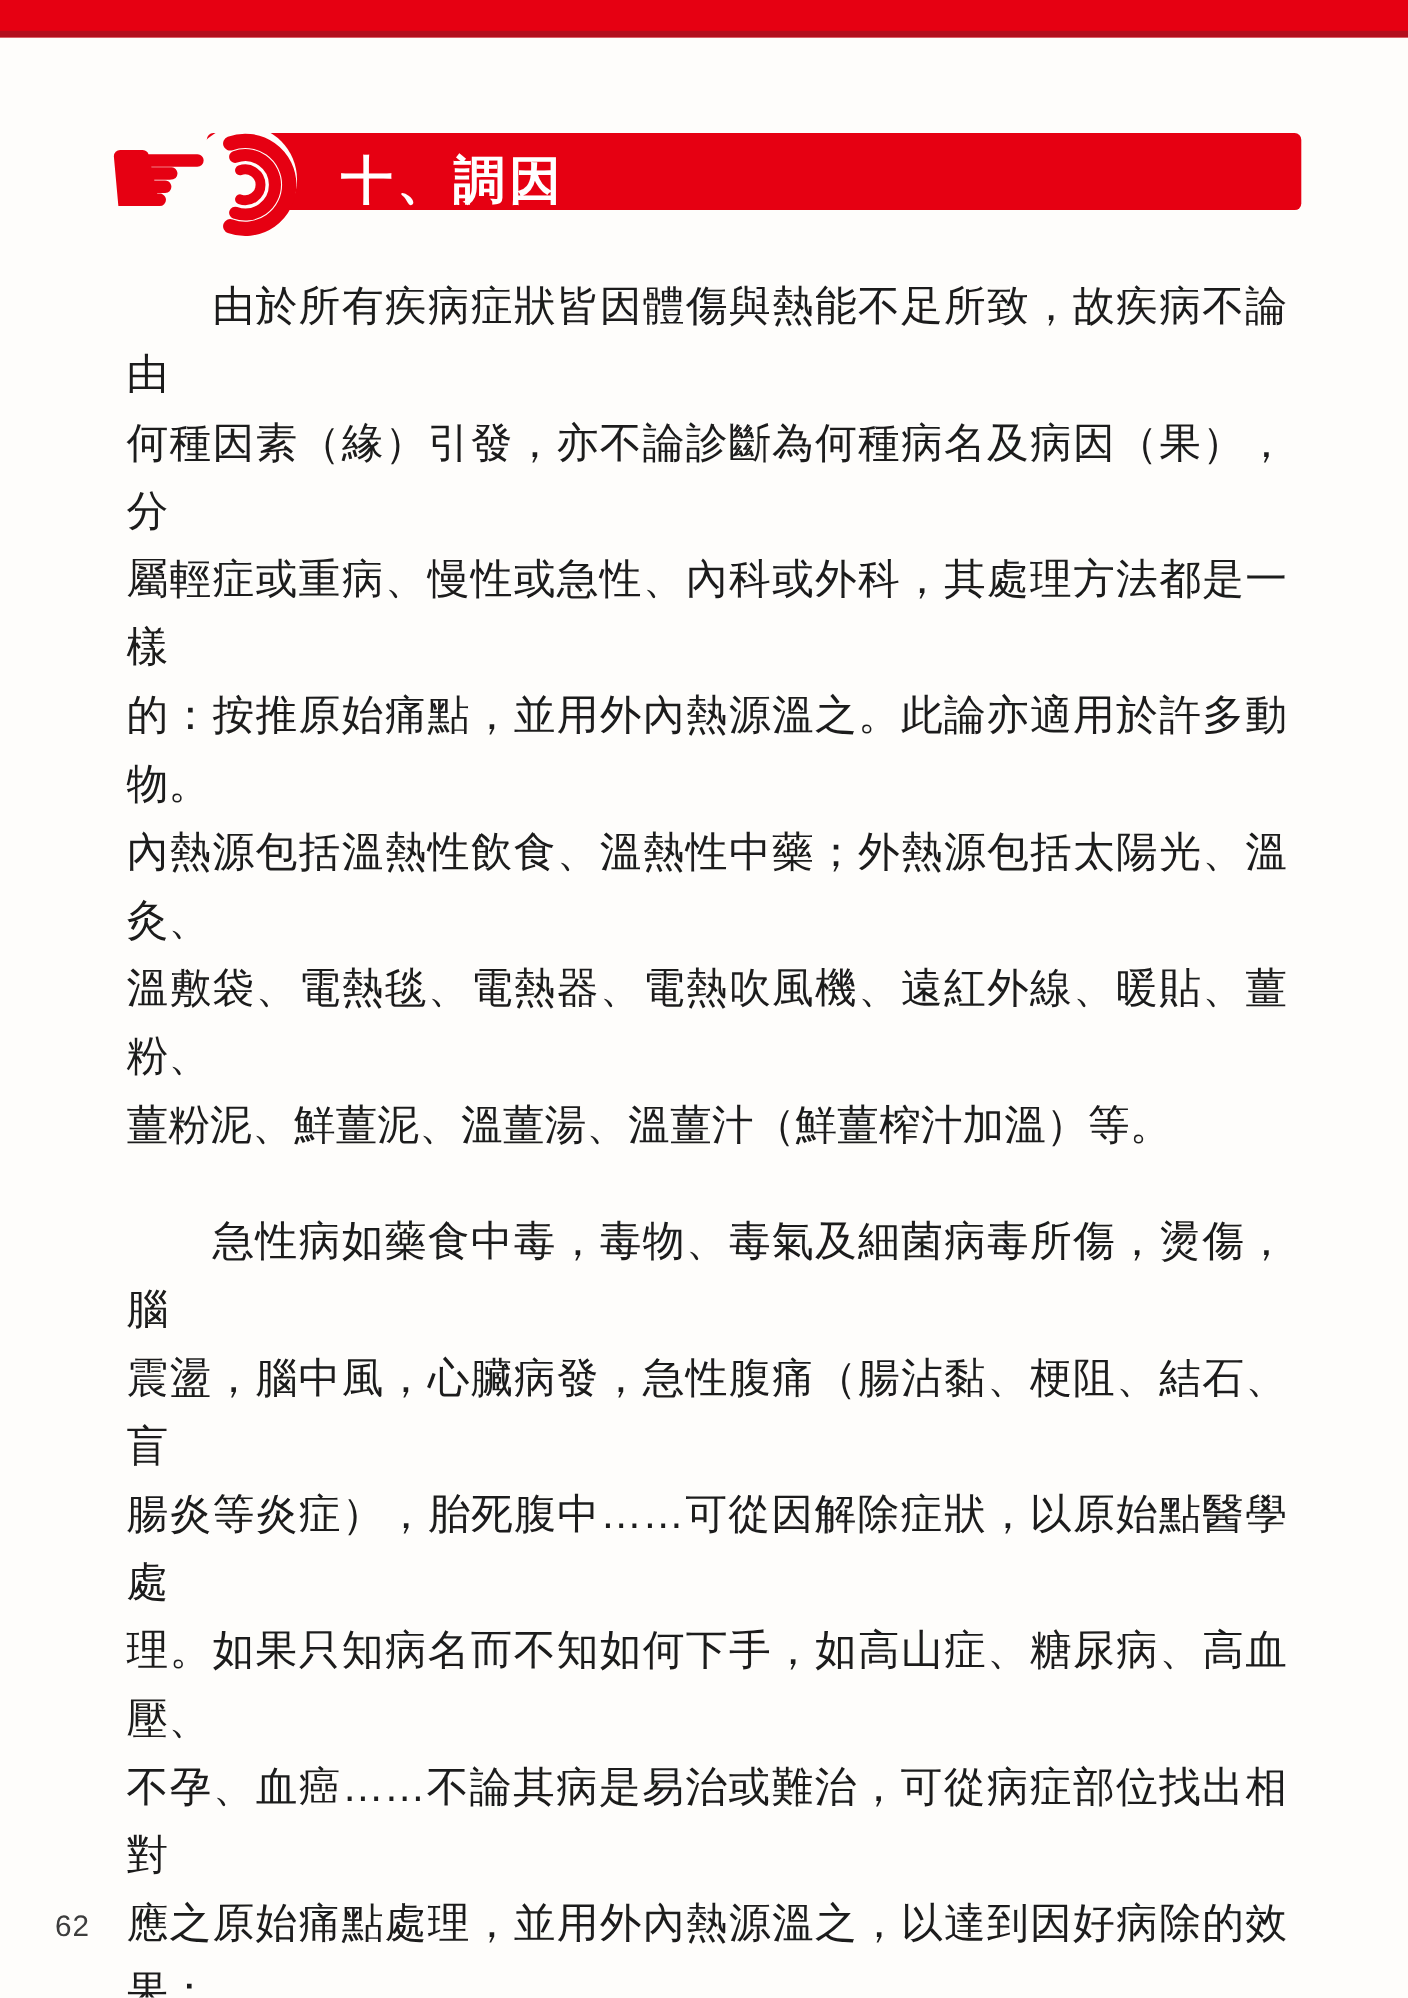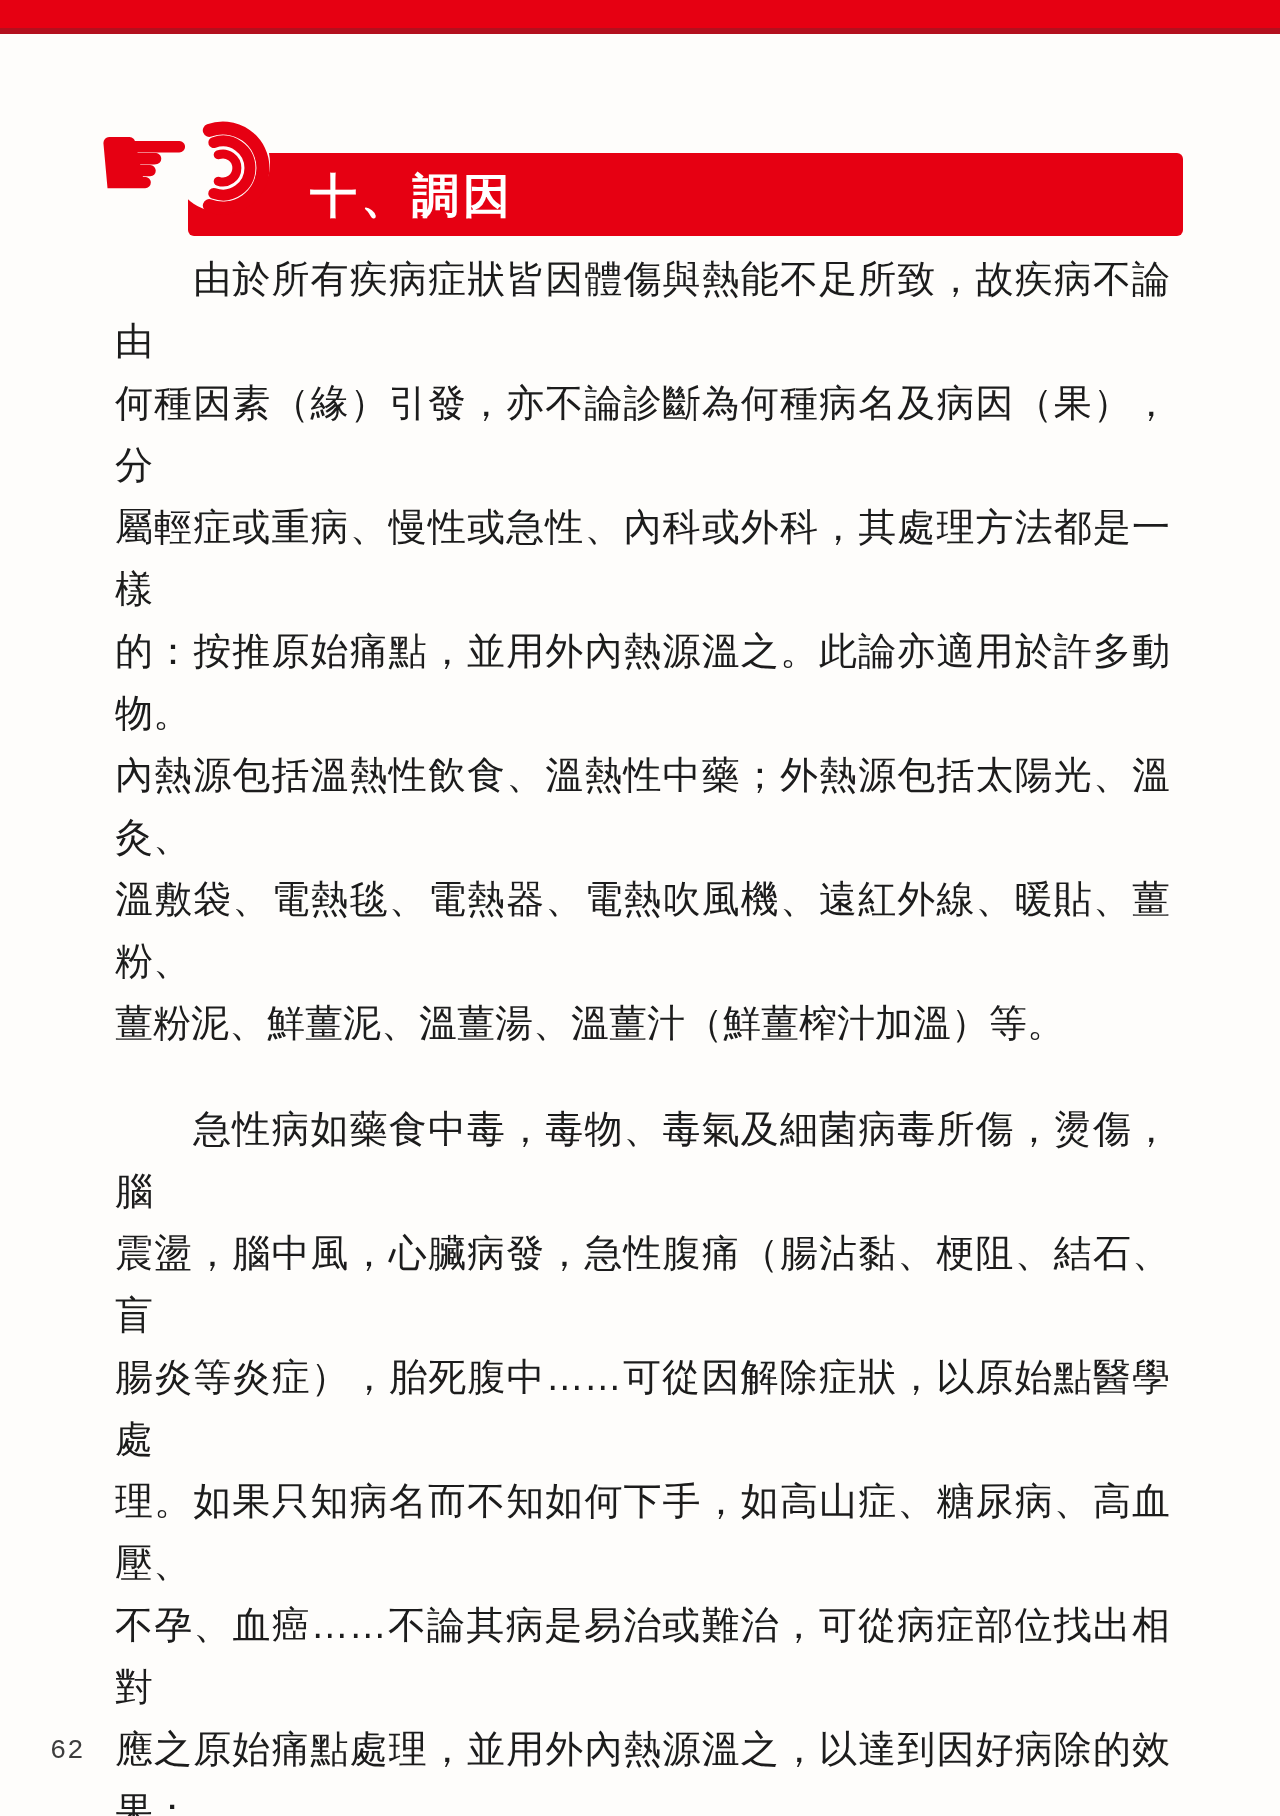--- a/index.html
+++ b/index.html
@@ -10,25 +10,24 @@
     color:#1c1c1c;
     overflow:hidden;
   }
   
   .top-band{
     position:absolute;left:0;top:0;width:1280px;height:28px;
     background:#e60012;border-bottom:6px solid #b30f1d;
   }
   
   .title-bar{
-    position:absolute;left:188px;top:121px;width:995px;height:83px;
+    position:absolute;left:188px;top:121px;width:995px;height:70px;
     background:#e60012;border-radius:6px;
     display:flex;align-items:center;
     z-index:1;
-    margin-top:32px;
   }
   .title-text{
     position:absolute;left:122px;top:0;height:83px;line-height:85px;
     color:#ffffff;font-size:47px;font-weight:bold;letter-spacing:4px;
     white-space:nowrap;
   }
   
   .icon-disc{
     position:absolute;left:172px;top:114px;width:98px;height:98px;
     background:#fefdfb;border-radius:50%;z-index:2;
@@ -54,21 +53,21 @@
   .list-row{
     display:flex;align-items:flex-start;margin-top:2px;
   }
   .list-marker{
     width:50px;flex:0 0 50px;
   }
   .list-text{flex:1;}
   
   .page-number{
     position:absolute;left:50px;top:1736px;
-    font-size:27px;color:#3d3d3d;letter-spacing:1px;font-family:Liberation Mono, monospace;
+    font-size:27px;color:#3d3d3d;letter-spacing:1px;
   }
 </style>
 </head>
 <body>
 
 <div class="top-band"></div>
 
 <div class="title-bar">
   <span class="title-text">十、調因</span>
 </div>

